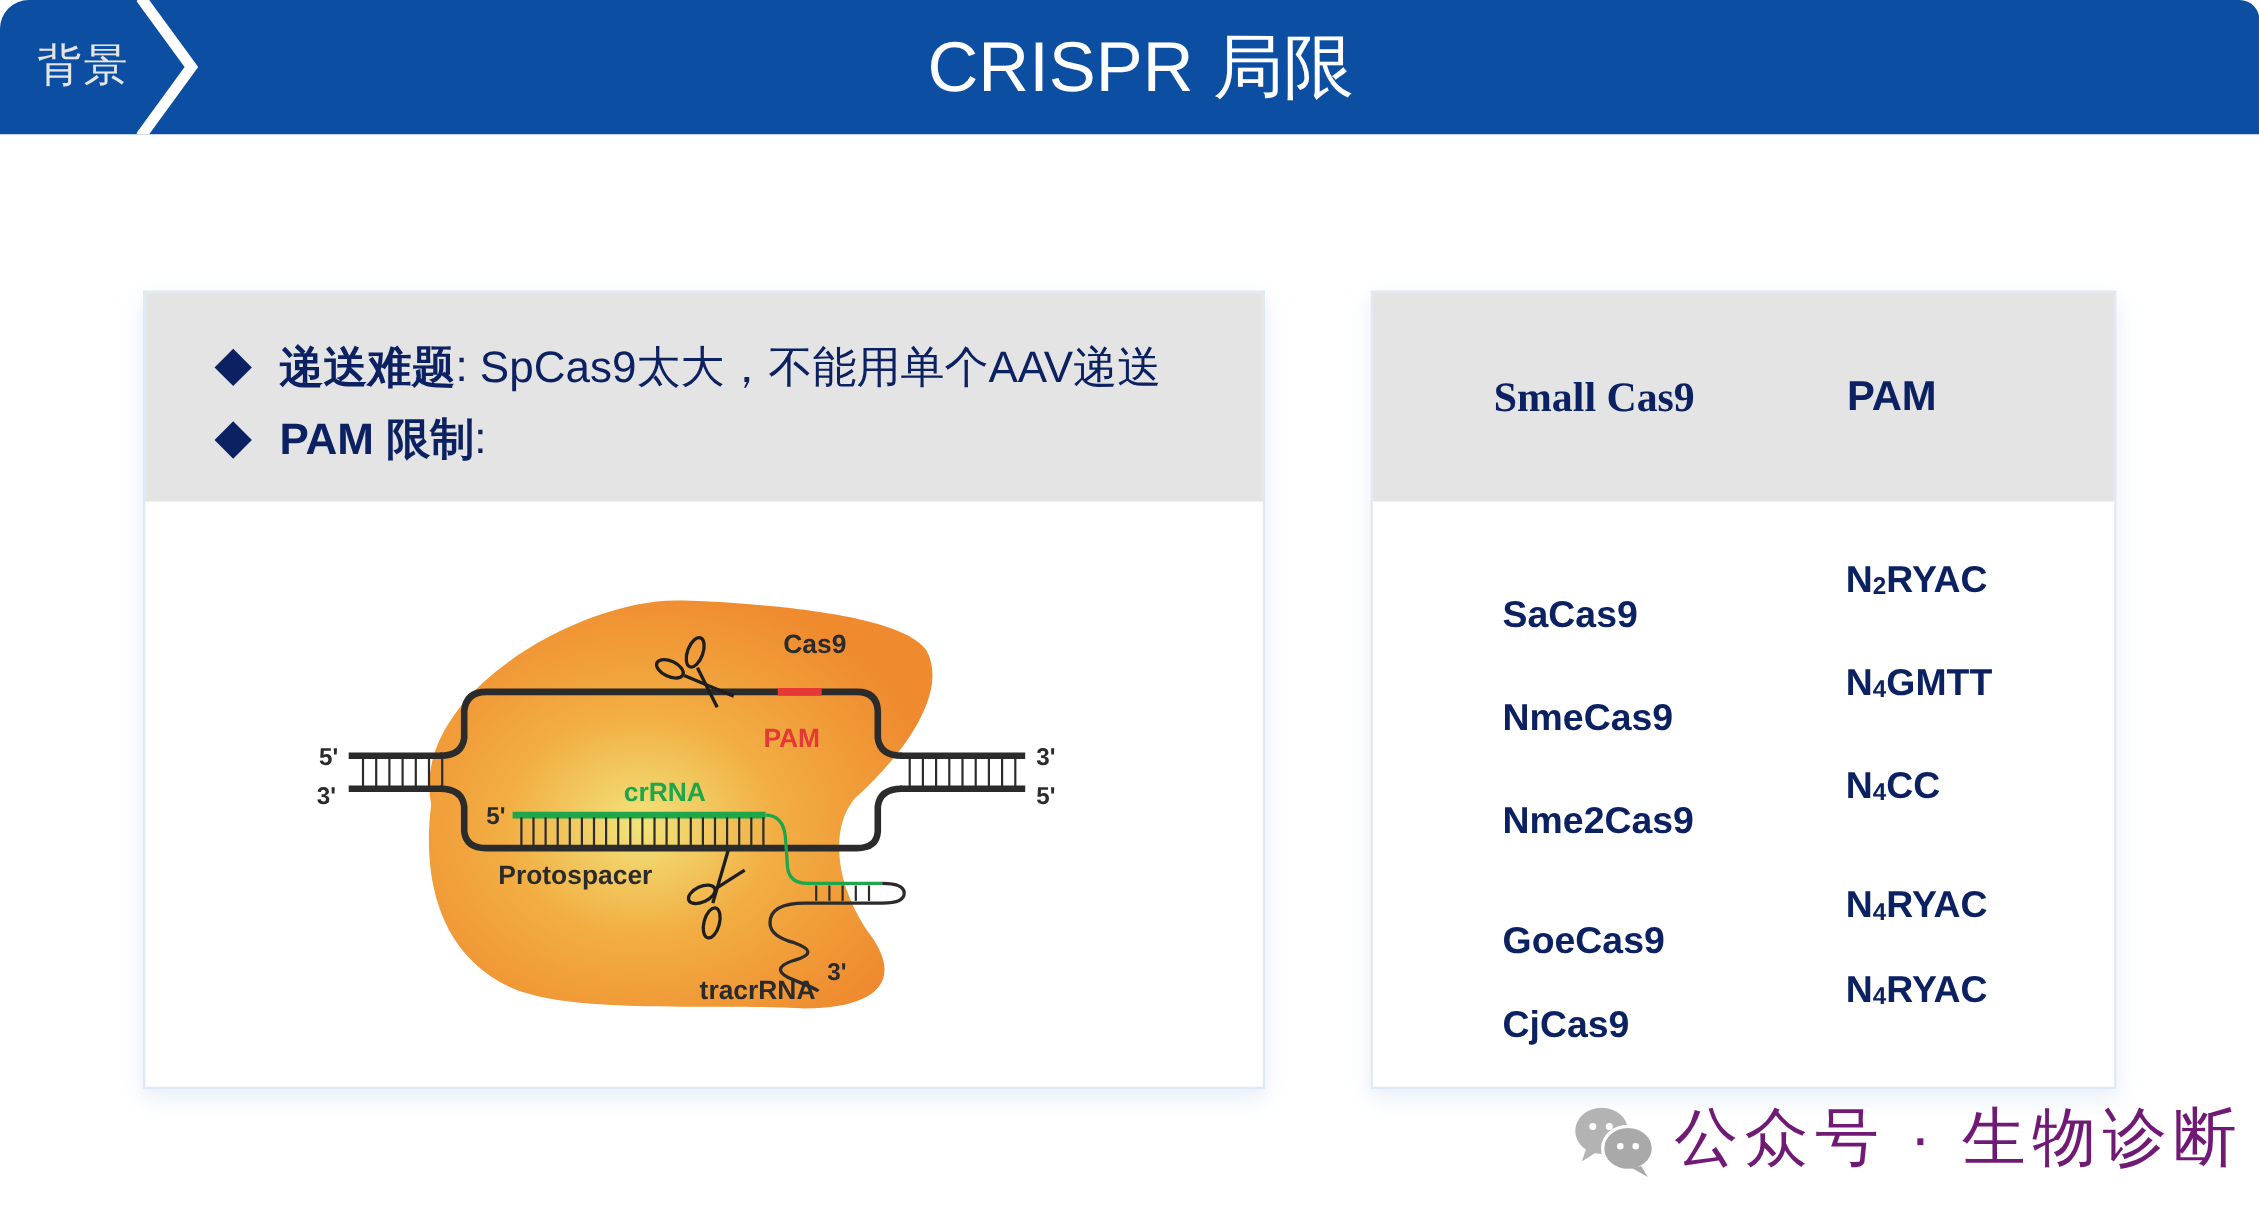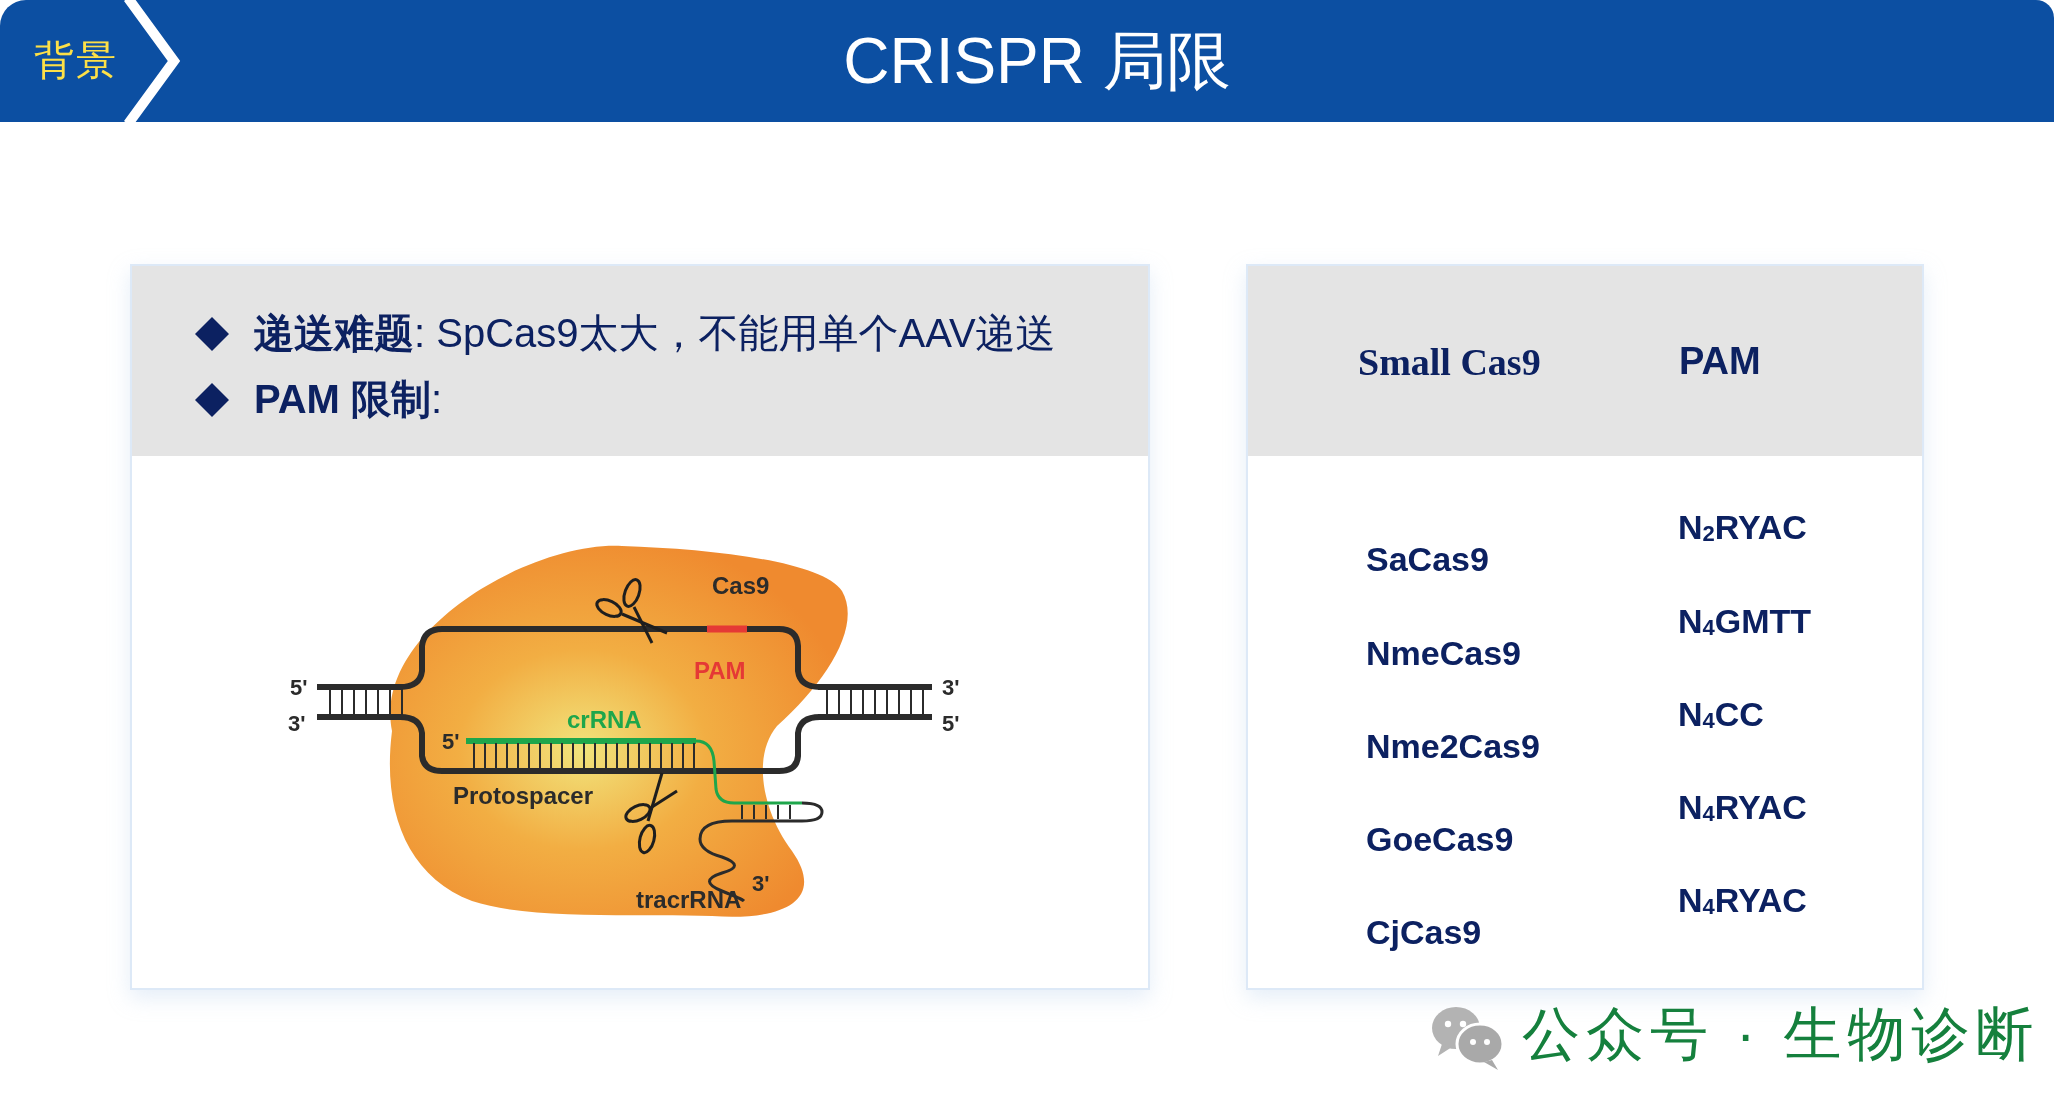--- a/index.html
+++ b/index.html
@@ -8,21 +8,21 @@
     background: #ffffff;
     font-family: "Liberation Sans", "DejaVu Sans", sans-serif;
   }
   .header {
     position: absolute; left: 0; top: 0; width: 2054px; height: 122px;
     background: #0c4fa2;
     border-top-left-radius: 26px; border-top-right-radius: 18px;
   }
   .section-tag {
     position: absolute; left: 34px; top: 30px; height: 60px; line-height: 60px;
-    color: #fde047; font-size: 40px; letter-spacing: 2px;
+    color: #e5e5e5; font-size: 40px; letter-spacing: 2px;
   }
   .chevron { position: absolute; left: 124px; top: 0; width: 70px; height: 122px; }
   .page-title {
     position: absolute; left: 0; width: 2054px; top: 22px; text-align: center;
     color: #ffffff; font-size: 64px; line-height: 78px; padding-left: 10px;
   }
   .card {
     position: absolute; background: #ffffff;
     border: 2px solid #dde9f7;
     box-shadow: 0 8px 20px rgba(180, 205, 235, 0.35);
@@ -43,21 +43,21 @@
     position: absolute; top: 74px; font-size: 38px; font-weight: bold; color: #0c2161;
   }
   .th-cas { left: 110px; font-family: Liberation Serif, serif; }
   .th-pam { left: 431px; }
   .row { position: absolute; left: 0; right: 0; height: 50px; font-size: 34px; font-weight: bold; color: #0c2161; }
   .row .c1 { position: absolute; left: 118px; margin-top: 32px; }
   .row .c2 { position: absolute; left: 430px; }
   .row sub { font-size: 22px; vertical-align: baseline; position: relative; top: 2px; }
   .watermark {
     position: absolute; left: 1428px; top: 1000px; height: 70px; display: flex; align-items: center;
-    color: #15803d; font-size: 58px; letter-spacing: 6px; text-align: right;
+    color: #701a75; font-size: 58px; letter-spacing: 6px; text-align: right;
   }
   .wechat-icon { width: 80px; height: 70px; margin-right: 14px; }
 </style>
 </head>
 <body>
 
 <div class="header">
   <div class="section-tag">背景</div>
   <svg class="chevron" viewBox="0 0 70 122">
     <polyline points="4,-2 50,61 4,124" fill="none" stroke="#ffffff" stroke-width="10"></polyline>
@@ -198,21 +198,21 @@
     <span class="c2"><span>N</span><sub>2</sub><span>RYAC</span></span>
   </div>
   <div class="row" style="top:336px">
     <span class="c1">NmeCas9</span>
     <span class="c2"><span>N</span><sub>4</sub><span>GMTT</span></span>
   </div>
   <div class="row" style="top:429px">
     <span class="c1">Nme2Cas9</span>
     <span class="c2"><span>N</span><sub>4</sub><span>CC</span></span>
   </div>
-  <div class="row" style="top:522px">
+  <div class="row" style="top:538px">
     <span class="c1">GoeCas9</span>
     <span class="c2"><span>N</span><sub>4</sub><span>RYAC</span></span>
   </div>
   <div class="row" style="top:615px">
     <span class="c1">CjCas9</span>
     <span class="c2"><span>N</span><sub>4</sub><span>RYAC</span></span>
   </div>
 </div>
 
 <div class="watermark">

